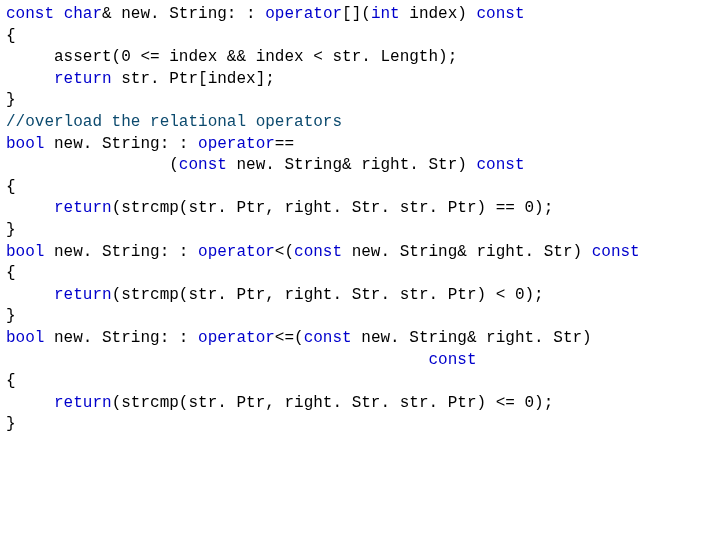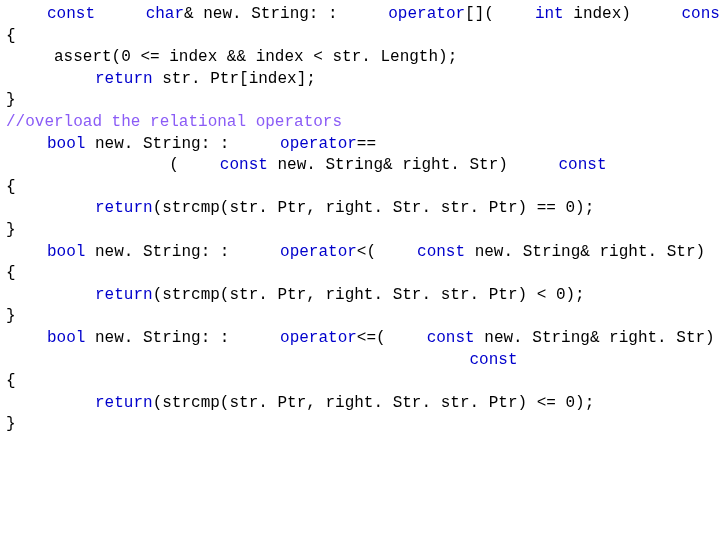--- a/index.html
+++ b/index.html
@@ -11,20 +11,20 @@
     font-family: "Courier New", Courier, monospace;
     font-size: 16px;
     line-height: 1.35;
     color: #000;
     overflow: hidden;
   }
   .code {
     padding: 4px 6px;
     white-space: pre;
   }
-  .kw { color: #0000cc; margin-left: 41px; }
-  .cm { color: #8b5cf6; }
+  .kw { color: #0000cc; }
+  .cm { color: #0c4a6e; }
   .line { display: block; }
 </style>
 </head>
 <body>
 
 <div class="code" id="code-block"><span class="line"><span class="kw">const</span><span> </span><span class="kw">char</span><span>&amp; new. String: : </span><span class="kw">operator</span><span>[](</span><span class="kw">int</span><span> index) </span><span class="kw">const</span></span><span class="line"><span>{</span></span><span class="line"><span>     assert(0 &lt;= index &amp;&amp; index &lt; str. Length);</span></span><span class="line"><span>     </span><span class="kw">return</span><span> str. Ptr[index];</span></span><span class="line"><span>}</span></span><span class="line"><span></span></span><span class="line"><span class="cm">//overload the relational operators</span></span><span class="line"><span class="kw">bool</span><span> new. String: : </span><span class="kw">operator</span><span>==</span></span><span class="line"><span>                 (</span><span class="kw">const</span><span> new. String&amp; right. Str) </span><span class="kw">const</span></span><span class="line"><span>{</span></span><span class="line"><span>     </span><span class="kw">return</span><span>(strcmp(str. Ptr, right. Str. str. Ptr) == 0);</span></span><span class="line"><span>}</span></span><span class="line"><span></span></span><span class="line"><span class="kw">bool</span><span> new. String: : </span><span class="kw">operator</span><span>&lt;(</span><span class="kw">const</span><span> new. String&amp; right. Str) </span><span class="kw">const</span></span><span class="line"><span>{</span></span><span class="line"><span>     </span><span class="kw">return</span><span>(strcmp(str. Ptr, right. Str. str. Ptr) &lt; 0);</span></span><span class="line"><span>}</span></span><span class="line"><span></span></span><span class="line"><span class="kw">bool</span><span> new. String: : </span><span class="kw">operator</span><span>&lt;=(</span><span class="kw">const</span><span> new. String&amp; right. Str)</span></span><span class="line"><span>                                            </span><span class="kw">const</span></span><span class="line"><span>{</span></span><span class="line"><span>     </span><span class="kw">return</span><span>(strcmp(str. Ptr, right. Str. str. Ptr) &lt;= 0);</span></span><span class="line"><span>}</span></span></div>
 
 </body></html>

